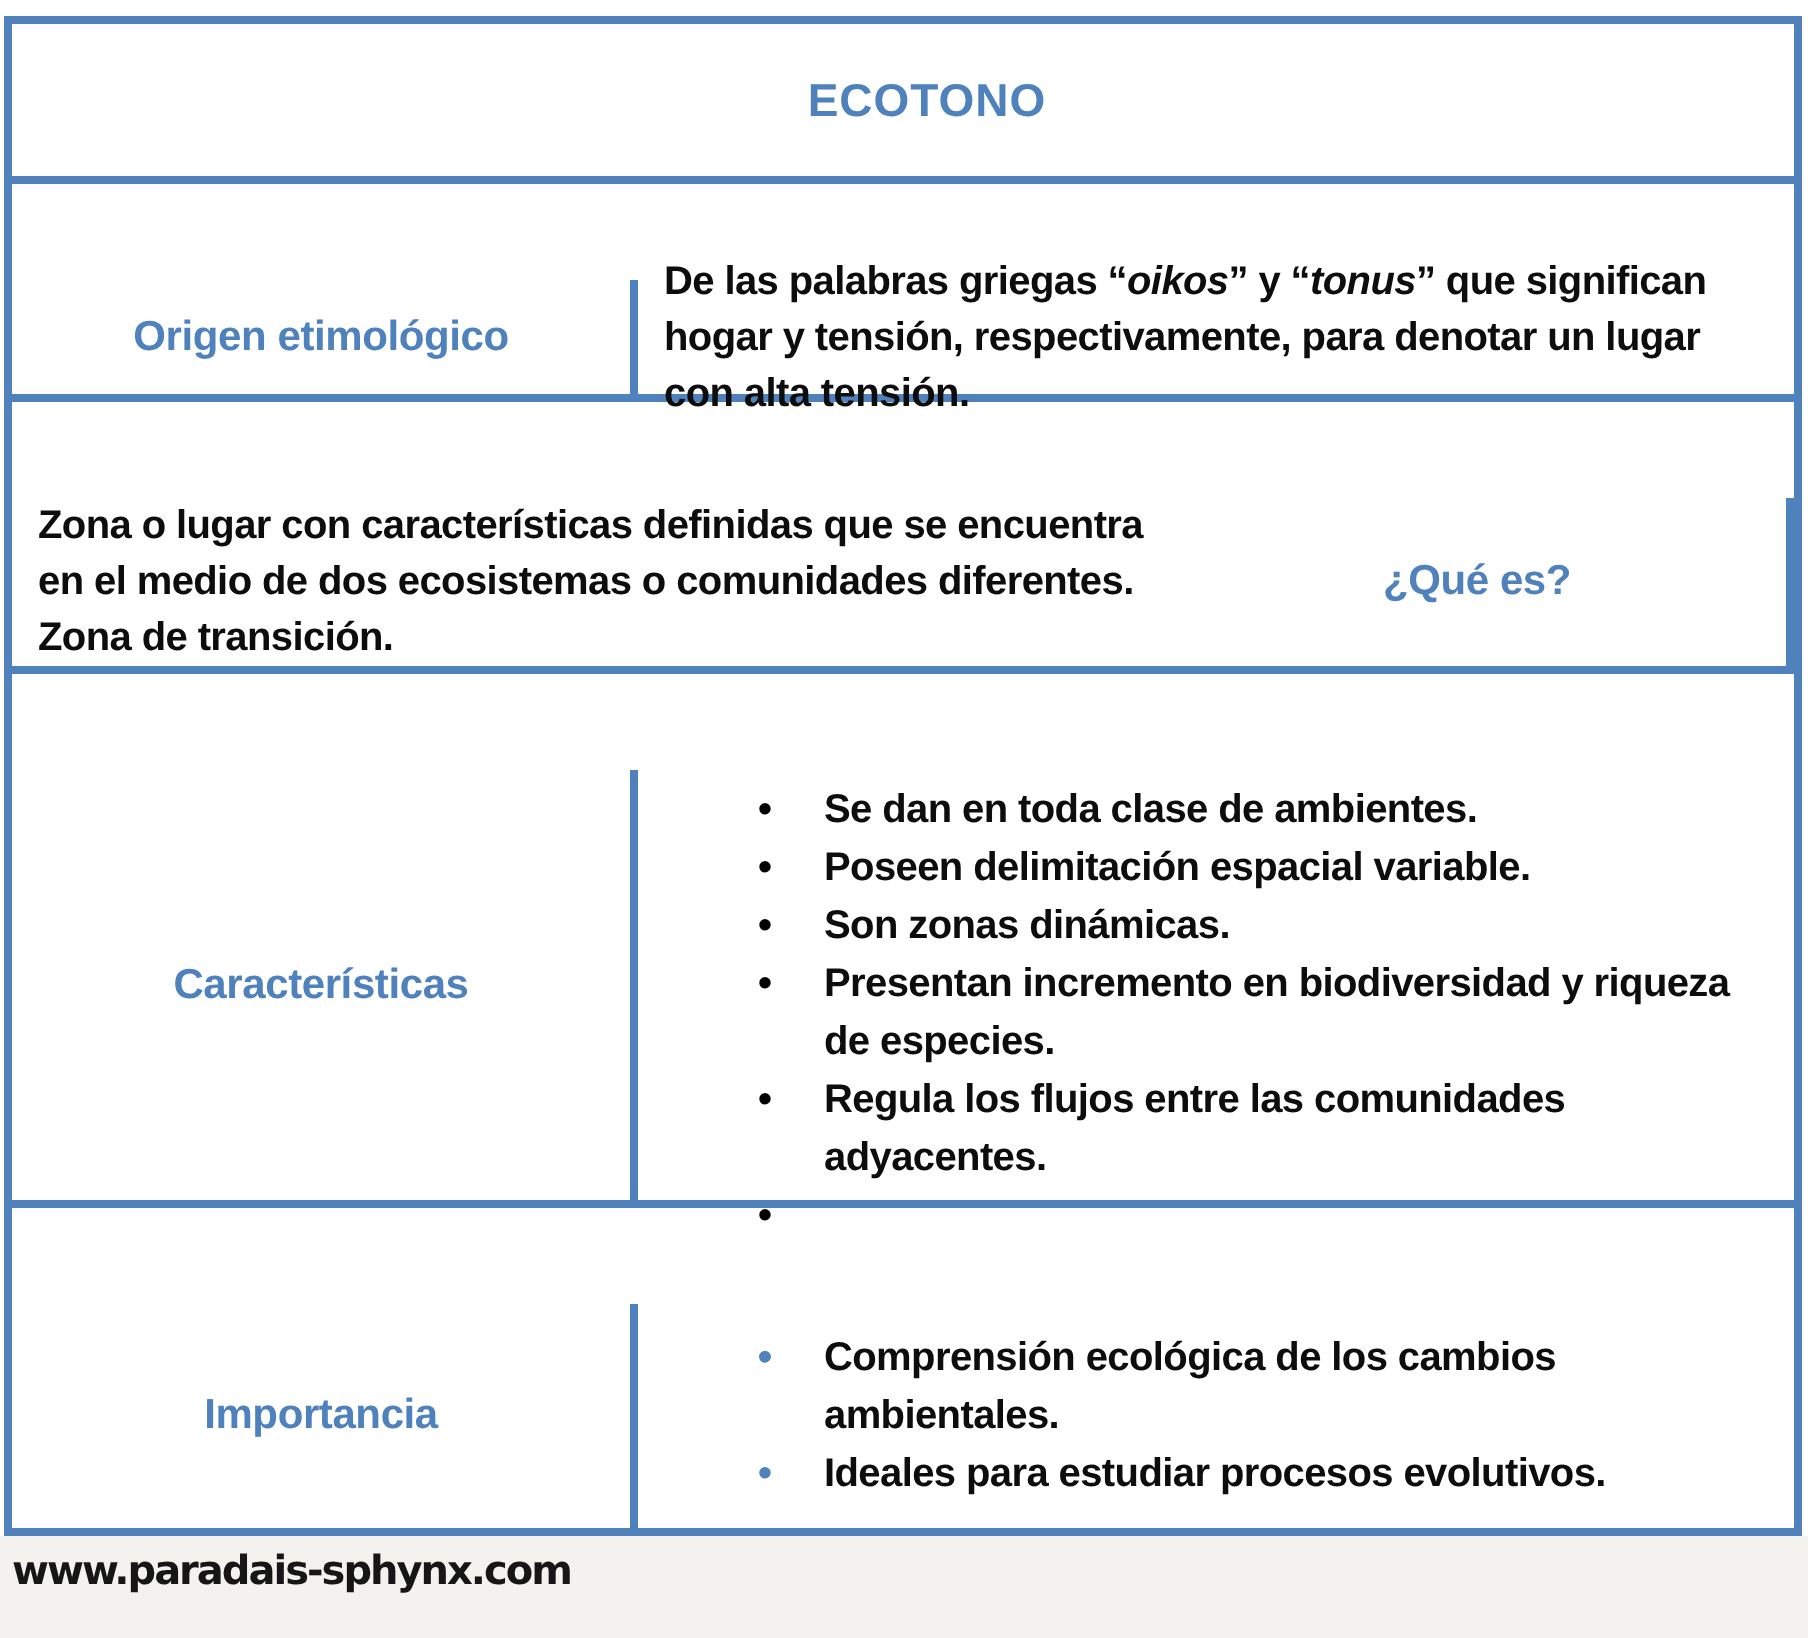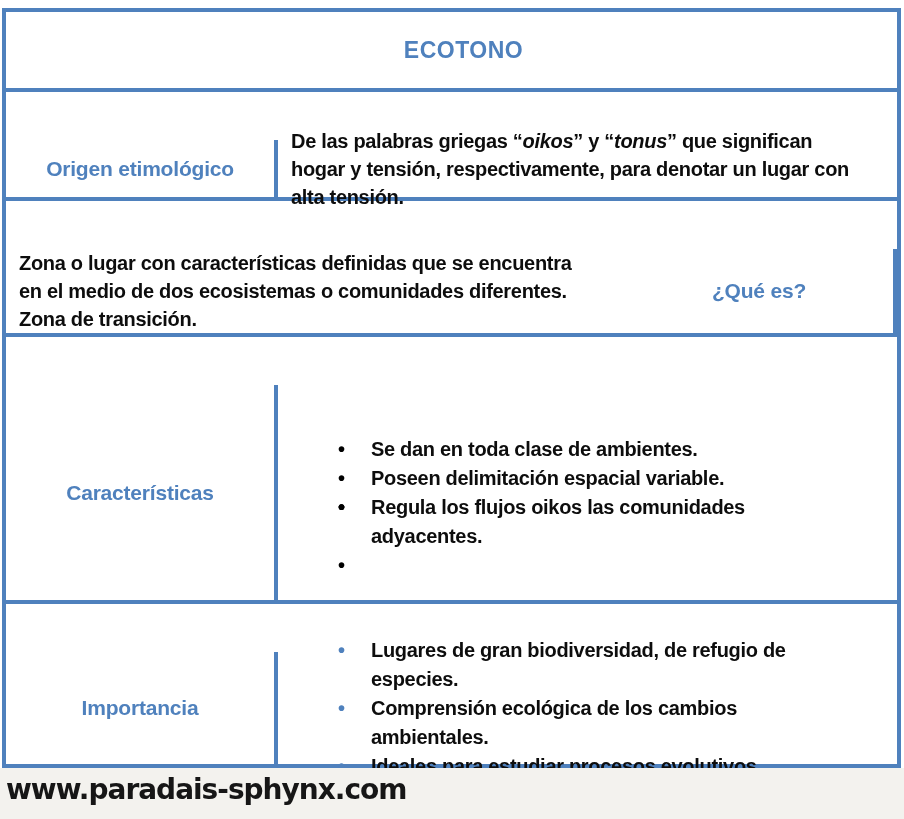--- a/index.html
+++ b/index.html
@@ -43,21 +43,21 @@
     font-size: 23px;
     letter-spacing: 0.5px;
     margin-left: 24px;
   }
   .h-origen  { height: 105px; }
   .h-quees   { height: 132px; }
   .h-caract  { height: 263px; }
   .h-import  { height: 160px; }
   .cell { box-sizing: border-box; margin-top: 48px; }
   .cell.label {
-    width: 272px;
+    width: 313px;
     flex: none;
     border-right: 4px solid #4f81bd;
     display: flex;
     align-items: center;
     justify-content: center;
     text-align: center;
     color: #4f81bd;
     font-weight: bold;
     font-size: 21px;
     letter-spacing: -0.2px;
@@ -103,21 +103,21 @@
     width: 904px;
     height: 51px;
     background: #f3f2ee;
   }
   .footer-band .site {
     position: absolute;
     left: 6px;
     top: 5px;
     font-family: "DejaVu Sans", sans-serif;
     font-weight: bold;
-    font-size: 28px;
+    font-size: 20px;
     letter-spacing: -1px;
     color: #161616;
   }
 </style>
 </head>
 <body>
 
 <div class="stage">
 
   <div class="ecotable">
@@ -142,33 +142,33 @@
       </div>
       <div class="cell label">¿Qué es?</div>
     </div>
 
     <div class="row h-caract">
       <div class="cell label">Características</div>
       <div class="cell content">
         <ul class="bullets bullets-black">
             <li><span class="blt">•</span><span class="txt">Se dan en toda clase de ambientes.</span></li>
             <li><span class="blt">•</span><span class="txt">Poseen delimitación espacial variable.</span></li>
-            <li><span class="blt">•</span></li>
-            <li><span class="blt">•</span></li>
-            <li><span class="blt">•</span><span class="txt">Regula los flujos oikos las comunidades adyacentes.</span></li>
+            <li><span class="blt">•</span><span class="txt">Son zonas dinámicas.</span></li>
+            <li><span class="blt">•</span><span class="txt">Presentan incremento en biodiversidad y riqueza de especies.</span></li>
+            <li><span class="blt">•</span><span class="txt">Regula los flujos entre las comunidades adyacentes.</span></li>
             <li><span class="blt">•</span></li>
           </ul>
       </div>
     </div>
 
     <div class="row h-import">
       <div class="cell label">Importancia</div>
       <div class="cell content">
         <ul class="bullets bullets-blue">
-            <li><span class="blt">•</span><span class="txt">Lugares de gran biodiversidad, de refugio de especies.</span></li>
+            <li><span class="blt">•</span></li>
             <li><span class="blt">•</span><span class="txt">Comprensión ecológica de los cambios ambientales.</span></li>
             <li><span class="blt">•</span><span class="txt">Ideales para estudiar procesos evolutivos.</span></li>
           </ul>
       </div>
     </div>
 
   </div>
 
   <div class="footer-band">
     <span class="site">www.paradais-sphynx.com</span>

